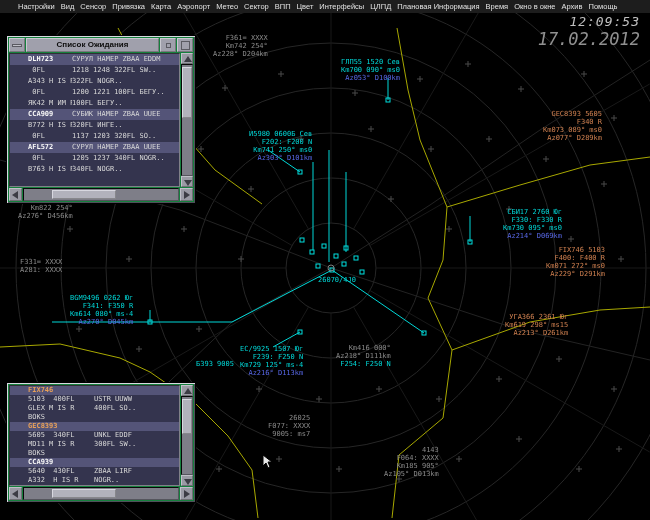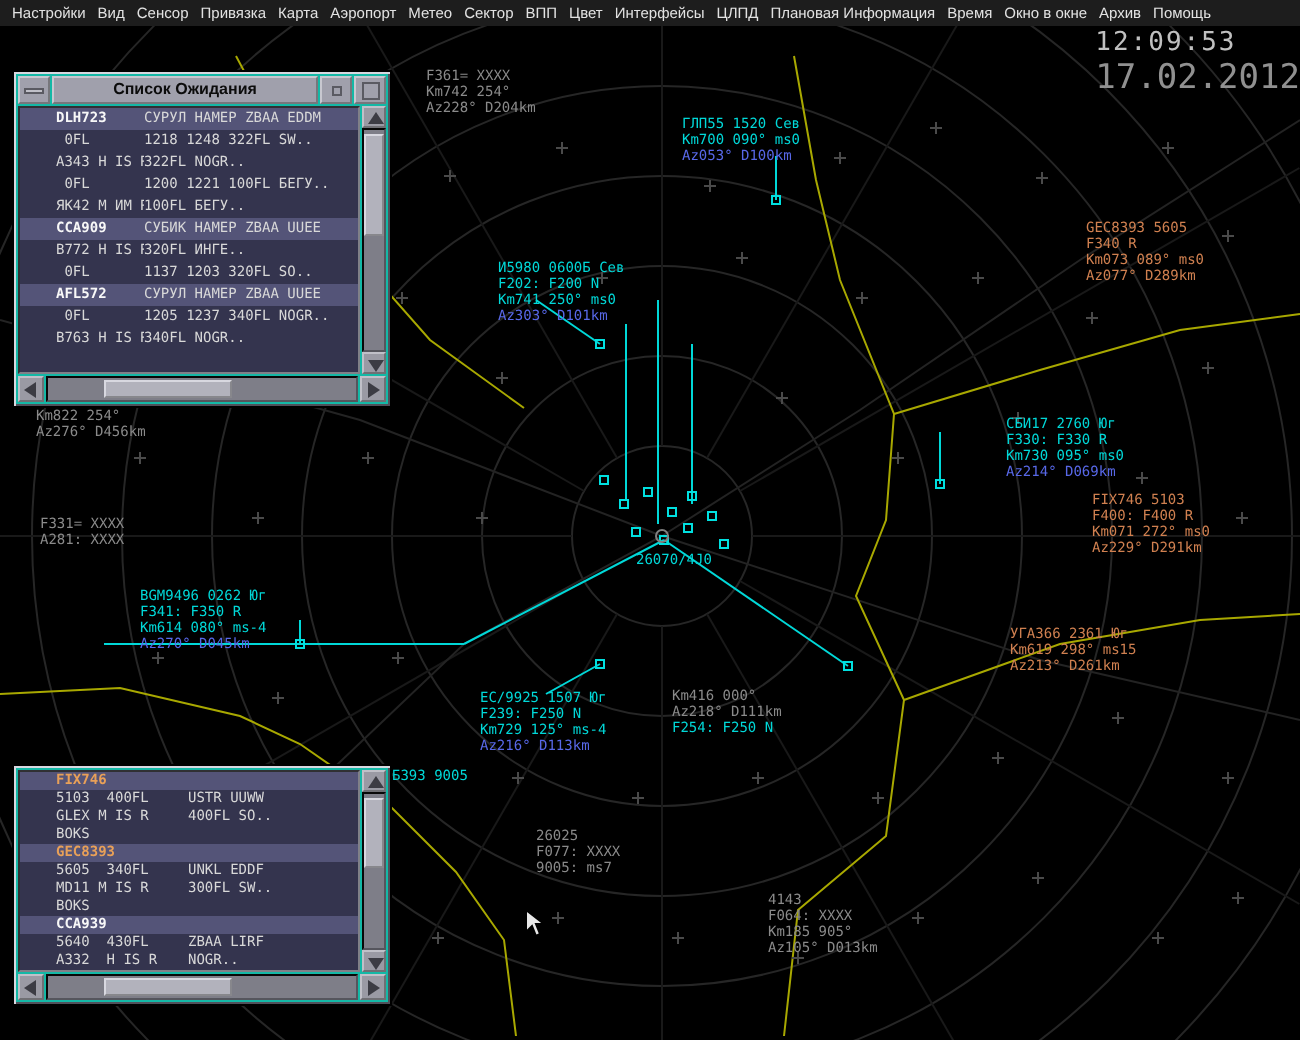--- a/index.html
+++ b/index.html
@@ -2,40 +2,40 @@
 <html><head>
 <meta charset="utf-8">
 <style>
   * { margin:0; padding:0; box-sizing:border-box; }
   html,body { background:#000; }
   #screen { position:relative; width:650px; height:520px; background:#000; overflow:hidden;
             font-family:"DejaVu Sans Mono", monospace; }
 
   
   #menubar { position:absolute; top:0; left:0; right:0; height:13px; background:#1d1d1d;
-             display:flex; align-items:center; padding-left:3px; z-index:6;
+             display:flex; align-items:center; padding-left:15px; z-index:6;
              font-family:"Liberation Sans", sans-serif; font-size:7.5px; color:#e2e2e2; }
   .menu-item { padding:1px 3px; white-space:nowrap; cursor:default; }
 
   
-  #clock { position:absolute; top:14px; right:0; text-align:left; z-index:5; }
+  #clock { position:absolute; top:14px; right:10px; text-align:right; z-index:5;font-style:italic; }
   #clock .time { font-size:13px; color:#c0c0c0; letter-spacing:1px; }
   #clock .date { font-size:17px; color:#909090; }
 
   
   #radar-svg { position:absolute; top:0; left:0; z-index:1; }
   #radar-overlay { position:absolute; inset:0; z-index:2; pointer-events:none; }
-  .radar-label { position:absolute; font-size:7px; line-height:8px; white-space:pre; pointer-events:auto; }
+  .radar-label { position:absolute; font-size:7px; line-height:8px; white-space:pre; pointer-events:auto;text-align:right; }
   .c-cyan   { color:#00d8d8; }
   .c-blue   { color:#5868e8; }
   .c-orange { color:#d08050; }
   .c-gray   { color:#8a8a8a; }
 
   
-  .window { position:absolute; background:#14b8a6; border:1px solid #000; padding:2px; z-index:10;
+  .window { position:absolute; background:#15803d; border:1px solid #000; padding:2px; z-index:10;
             box-shadow: inset 1px 1px 0 #d8d8e0, inset -1px -1px 0 #50505a; }
   .titlebar { height:14px; display:flex; gap:1px; margin-bottom:1px;
               font-family:"Liberation Sans", sans-serif; }
   .tb-btn { width:16px; height:14px; background:#a0a0ac; border:1px outset #c8c8d0; position:relative; }
   .tb-title { flex:1; background:#a0a0ac; border:1px outset #c8c8d0; text-align:center;
               font-size:8px; font-weight:bold; color:#0c0c0c; line-height:11px; overflow:hidden; }
   .menu-glyph { position:absolute; left:2px; right:2px; top:5px; height:3px; border:1px solid #5a5a62; background:#c0c0c8; }
   .min-glyph  { position:absolute; left:5px; top:4px; width:5px; height:5px; border:1px solid #5a5a62; }
   .max-glyph  { position:absolute; left:3px; top:2px; width:9px; height:9px; border:1px solid #5a5a62; }
 
@@ -193,21 +193,21 @@
       </g>
     <circle cx="331" cy="268" r="3" stroke="#808080" fill="none"></circle>
   </svg>
 
   <div id="radar-overlay">
       <div class="radar-label" style="left: 341px; top: 58px;"><div class="c-cyan">ГЛП55 1520 Сев</div><div class="c-cyan">Km700 090° ms0</div><div class="c-blue">Az053° D100km</div></div>
       <div class="radar-label" style="left: 249px; top: 130px;"><div class="c-cyan">И5980 0600Б Сев</div><div class="c-cyan">F202: F200 N</div><div class="c-cyan">Km741 250° ms0</div><div class="c-blue">Az303° D101km</div></div>
       <div class="radar-label" style="left: 503px; top: 208px;"><div class="c-cyan">СБИ17 2760 Юг</div><div class="c-cyan">F330: F330 R</div><div class="c-cyan">Km730 095° ms0</div><div class="c-blue">Az214° D069km</div></div>
       <div class="radar-label" style="left: 70px; top: 294px;"><div class="c-cyan">BGM9496 0262 Юг</div><div class="c-cyan">F341: F350 R</div><div class="c-cyan">Km614 080° ms-4</div><div class="c-blue">Az270° D045km</div></div>
       <div class="radar-label" style="left: 240px; top: 345px;"><div class="c-cyan">EC/9925 1507 Юг</div><div class="c-cyan">F239: F250 N</div><div class="c-cyan">Km729 125° ms-4</div><div class="c-blue">Az216° D113km</div></div>
-      <div class="radar-label" style="left: 196px; top: 360px; margin-top: 24px;"><div class="c-cyan">Б393 9005</div></div>
+      <div class="radar-label" style="left: 196px; top: 360px;"><div class="c-cyan">Б393 9005</div></div>
       <div class="radar-label" style="left: 543px; top: 110px;"><div class="c-orange">GEC8393 5605</div><div class="c-orange">F340 R</div><div class="c-orange">Km073 089° ms0</div><div class="c-orange">Az077° D289km</div></div>
       <div class="radar-label" style="left: 546px; top: 246px;"><div class="c-orange">FIX746 5103</div><div class="c-orange">F400: F400 R</div><div class="c-orange">Km071 272° ms0</div><div class="c-orange">Az229° D291km</div></div>
       <div class="radar-label" style="left: 505px; top: 313px;"><div class="c-orange">УГА366 2361 Юг</div><div class="c-orange">Km619 298° ms15</div><div class="c-orange">Az213° D261km</div></div>
       <div class="radar-label" style="left: 318px; top: 276px;"><div class="c-cyan">26070/4J0</div></div>
       <div class="radar-label" style="left: 336px; top: 344px;"><div class="c-gray">Km416 000°</div><div class="c-gray">Az218° D111km</div><div class="c-cyan">F254: F250 N</div></div>
       <div class="radar-label" style="left: 213px; top: 34px;"><div class="c-gray">F361= XXXX</div><div class="c-gray">Km742 254°</div><div class="c-gray">Az228° D204km</div></div>
       <div class="radar-label" style="left: 18px; top: 204px;"><div class="c-gray">Km822 254°</div><div class="c-gray">Az276° D456km</div></div>
       <div class="radar-label" style="left: 20px; top: 258px;"><div class="c-gray">F331= XXXX</div><div class="c-gray">A281: XXXX</div></div>
       <div class="radar-label" style="left: 268px; top: 414px;"><div class="c-gray">26025</div><div class="c-gray">F077: XXXX</div><div class="c-gray">9005: ms7</div></div>
       <div class="radar-label" style="left: 384px; top: 446px;"><div class="c-gray">4143</div><div class="c-gray">F064: XXXX</div><div class="c-gray">Km185 905°</div><div class="c-gray">Az105° D013km</div></div>

